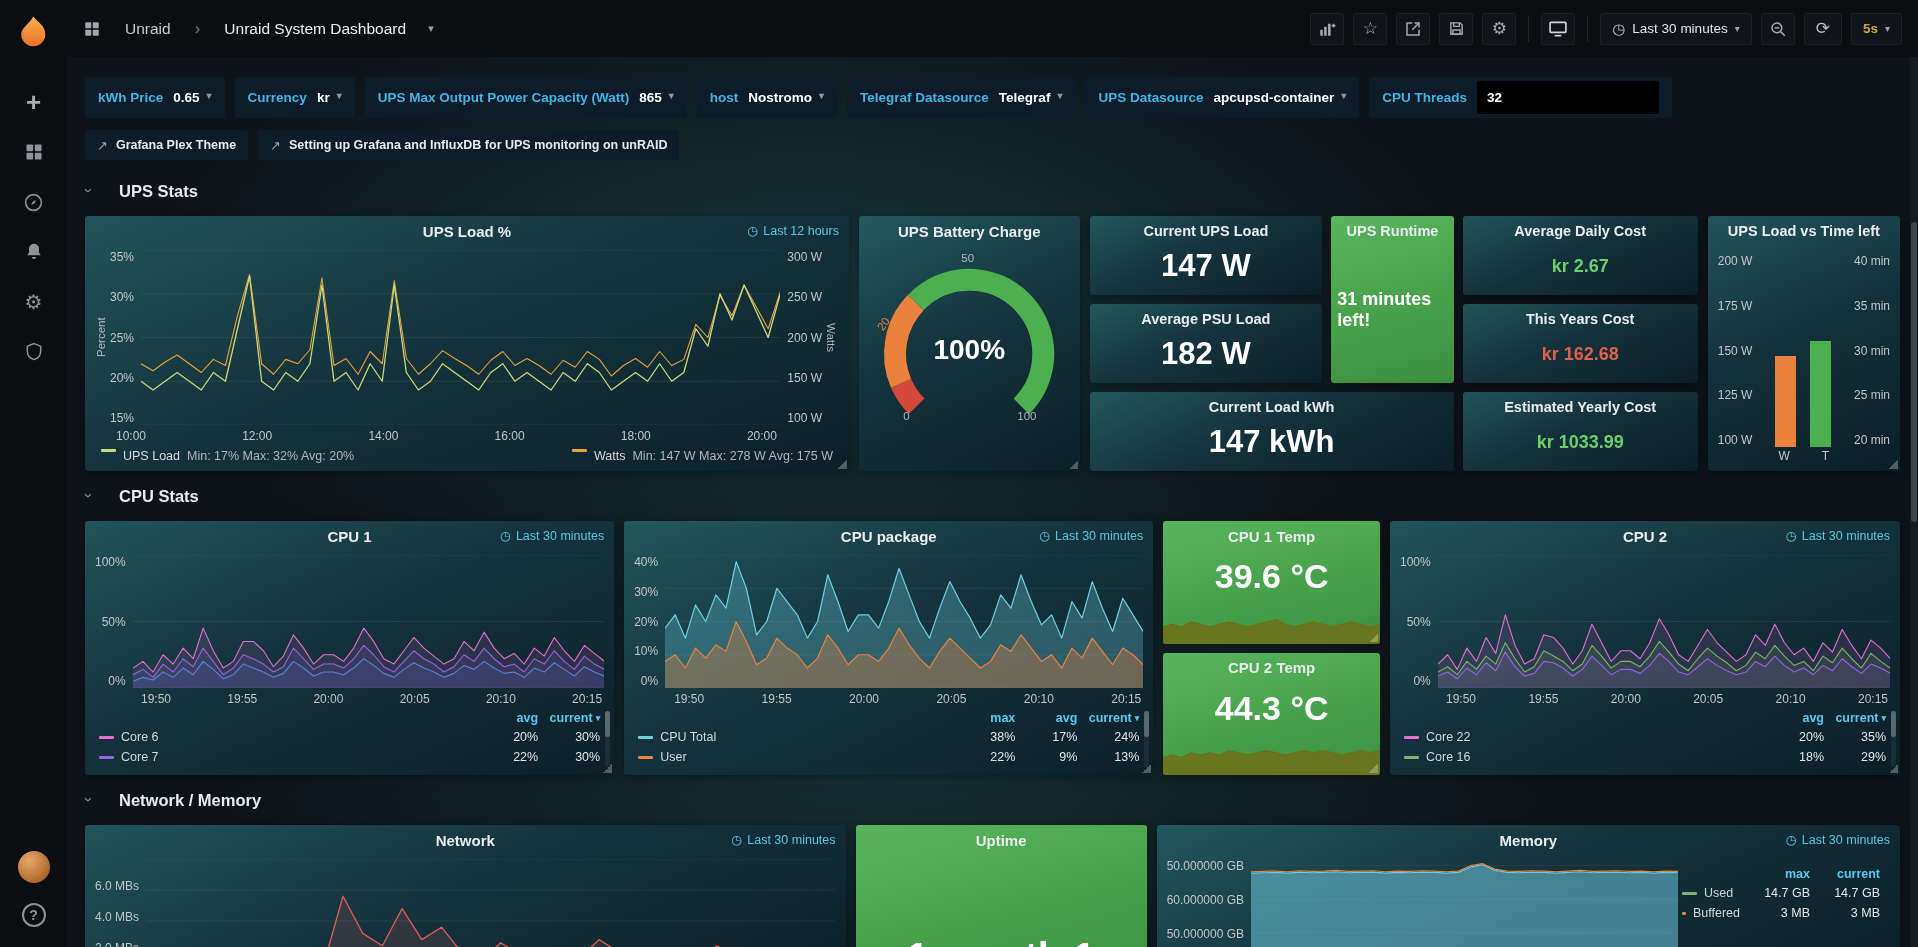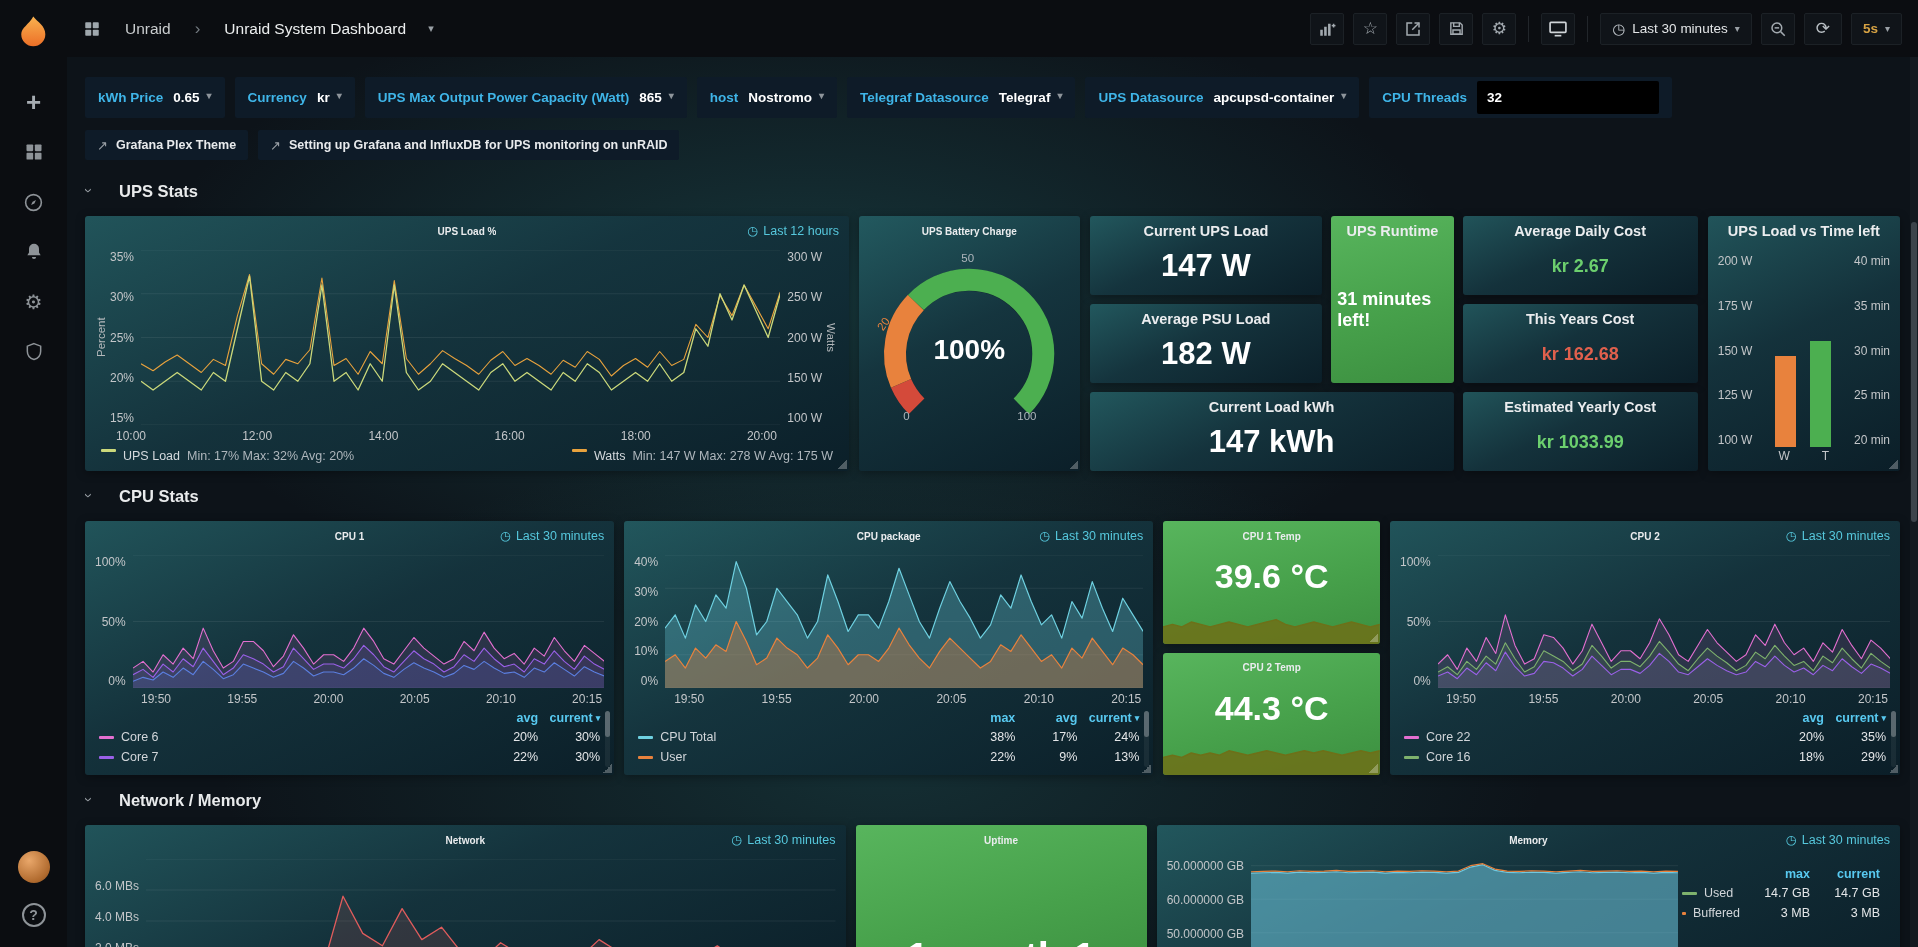--- a/index.html
+++ b/index.html
@@ -50,21 +50,21 @@
 .chev{color:#9aa0a6;font-size:15px;display:inline-block;transform:rotate(90deg)}
 .stitle{font-size:16.5px;font-weight:700;color:#e9ebec}
 
 .row{display:flex;gap:10px;margin-top:8px}
 .row-ups{height:255px}
 .row-cpu{height:254px}
 .row-net{height:160px}
 .panel{position:relative;background:linear-gradient(155deg, rgba(38,100,106,.80) 0%, rgba(21,54,64,.88) 45%, rgba(11,31,41,.94) 100%);border-radius:3px;box-shadow:0 2px 10px rgba(0,0,0,.35);overflow:hidden;display:flex;flex-direction:column;min-width:0}
 .panel.green{background:linear-gradient(165deg,#58b55d 0%,#47a14b 55%,#3c8f40 100%)}
 .phead{position:relative;height:30px;display:flex;align-items:center;justify-content:center;flex:0 0 auto}
-.ptitle{font-size:10px;font-weight:700;color:#eaecee;cursor:pointer;white-space:nowrap;overflow:hidden;text-overflow:ellipsis}
+.ptitle{font-size:15px;font-weight:700;color:#eaecee;cursor:pointer;white-space:nowrap;overflow:hidden;text-overflow:ellipsis}
 .ptitle.sm{font-size:14.5px}
 .badge{position:absolute;top:7px;right:10px;color:#56c8dd;font-size:12.5px;display:flex;gap:5px;align-items:center;white-space:nowrap}
 .chart-body{flex:1;display:flex;padding:4px 10px 2px 8px;min-height:0}
 .axis-title{writing-mode:vertical-rl;transform:rotate(180deg);font-size:11.5px;color:#b4b8bb;display:flex;align-items:center;justify-content:center;width:15px}
 .axis-title.right{transform:none}
 .yticks{display:flex;flex-direction:column;justify-content:space-between;font-size:12px;color:#c3c6c9;text-align:right;padding:0 7px 0 2px;white-space:nowrap}
 .yticks.right{text-align:left;padding:0 2px 0 7px}
 .yticks.loose{justify-content:flex-start}
 .plot{flex:1;position:relative;min-width:0}
 .plot svg,.spark svg{position:absolute;inset:0;width:100%;height:100%}

